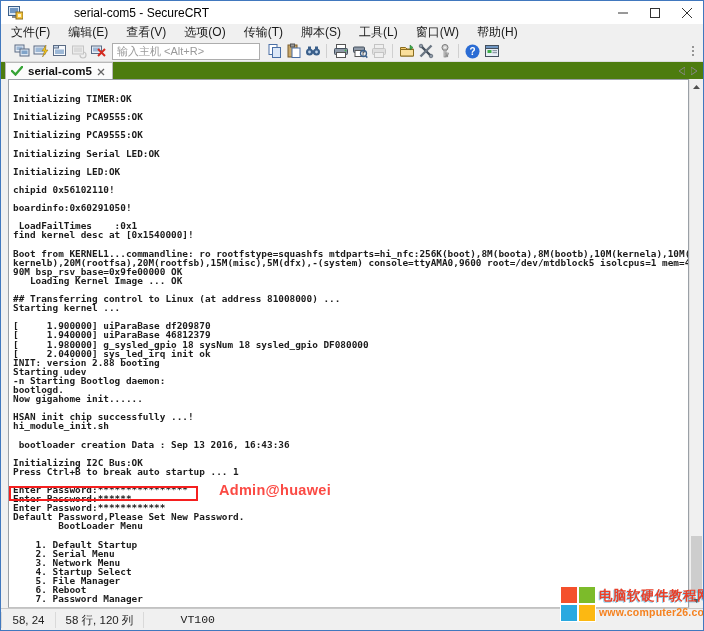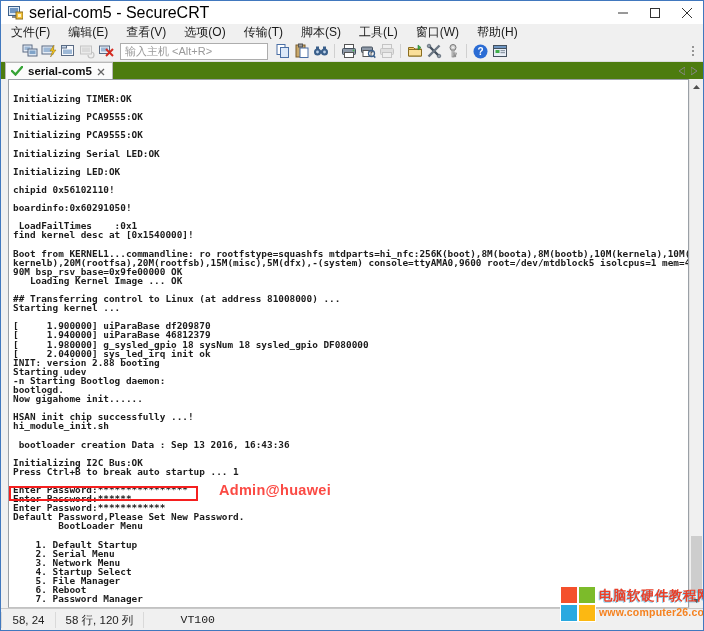--- a/index.html
+++ b/index.html
@@ -5,28 +5,28 @@
   * { margin:0; padding:0; box-sizing:border-box; }
   html,body { width:704px; height:631px; background:#888; }
   .win {
     position:relative; width:704px; height:631px;
     background:#f0f0f0; border:1px solid #4178be;
     font-family:"Liberation Sans", sans-serif; overflow:hidden;
   }
   
   .titlebar { position:absolute; left:0; top:0; width:100%; height:23px; background:#ffffff; display:flex; align-items:center; }
   .app-icon { width:15px; height:14px; margin:0 6px 0 7px; flex:0 0 auto; }
-  .title-text { font-size:16px; color:#000; }
+  .title-text { font-size:12px; color:#000;margin-left:45px; }
   .win-controls { margin-left:auto; display:flex; height:100%; }
   .win-btn { width:32px; height:100%; display:flex; align-items:center; justify-content:center; }
   
   .menubar { position:absolute; left:0; top:23px; width:100%; height:17px; background:#f0f0f0; display:flex; align-items:center; padding-left:10px; gap:18px; }
   .menu-item { font-size:12px; color:#1a1a1a; white-space:nowrap; }
   
-  .toolbar { position:absolute; left:0; top:40px; width:100%; height:21px; background:#f0f0f0; border-bottom:1px solid #dcdcdc; display:flex; align-items:center; padding-left:20px; gap:2px; }
+  .toolbar { position:absolute; left:0; top:40px; width:100%; height:21px; background:#f0f0f0; border-bottom:1px solid #dcdcdc; display:flex; align-items:center; padding-left:12px; gap:2px; }
   .tbi { width:17px; height:16px; display:flex; align-items:center; justify-content:center; flex:0 0 auto; }
   .tbi svg { display:block; }
   .tb-sep { width:1px; height:14px; background:#d0d0d0; margin:0 3px; flex:0 0 auto; }
   .host-input { width:148px; height:17px; border:1px solid #adadad; background:#fff; font-size:11px; color:#333; padding:0 4px; margin:0 4px; font-family:"Liberation Sans",sans-serif; }
   .host-input::placeholder { color:#9a9a9a; }
   .disabled { opacity:.42; filter:grayscale(1); }
   .tb-overflow { margin-left:auto; margin-right:2px; }
   
   .tabbar { position:absolute; left:0; top:61px; width:100%; height:17px; background:#4d7c0f; display:flex; align-items:flex-end; }
   .tab { height:17px; margin-left:4px; background:#fbfbfb; border:1px solid #b9b9b9; border-bottom:none; display:flex; align-items:center; gap:5px; padding:0 7px 0 5px; }

